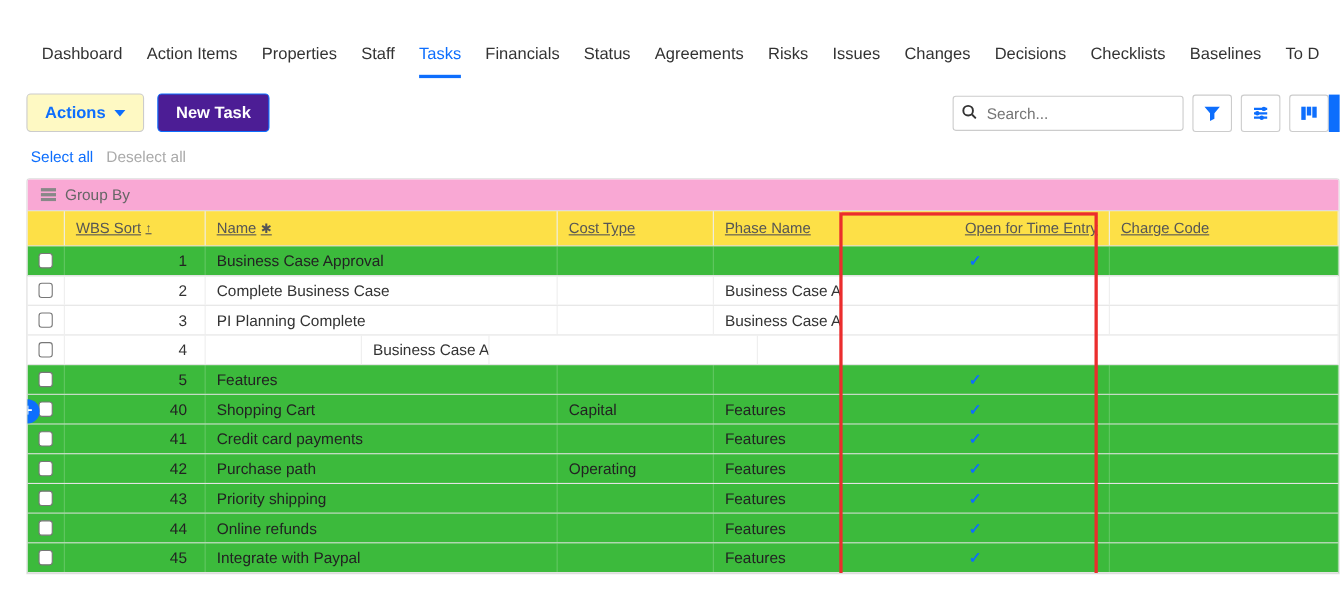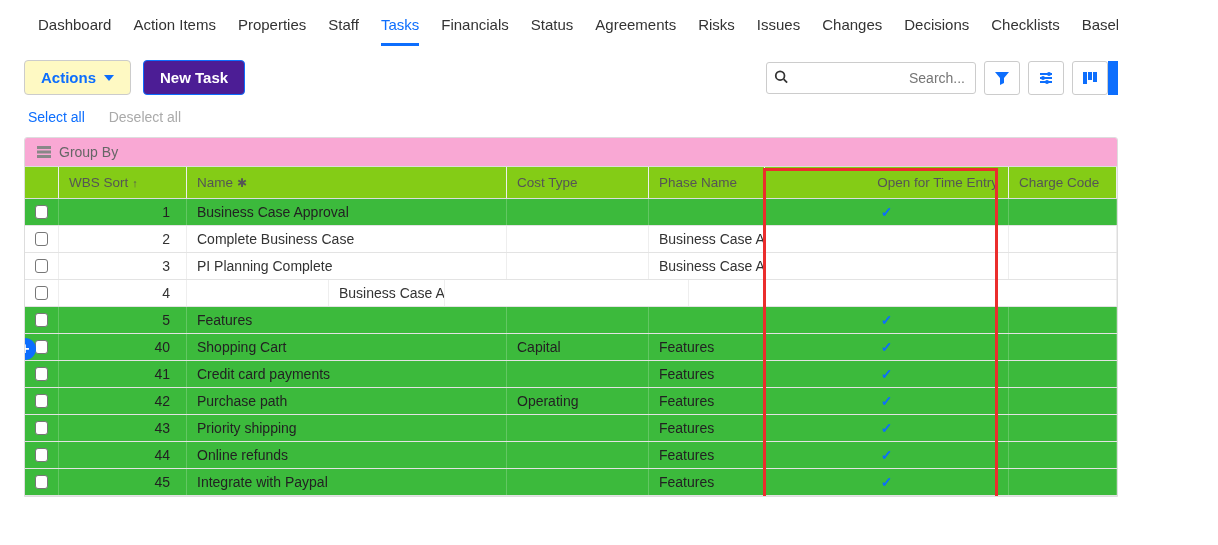--- a/index.html
+++ b/index.html
@@ -4,41 +4,41 @@
 <style>
   * { box-sizing: border-box; }
   body {
     margin: 0;
     font-family: -apple-system, BlinkMacSystemFont, "Segoe UI", Arial, sans-serif;
     font-size: 14px;
     color: #333;
     background: #fff;
     padding: 0;
   }
-  .page { width: 1118px; height: 545px; position: relative; overflow: hidden; padding-left: 24px; padding-top: 0;}
+  .page { width: 1218px; height: 545px; position: relative; overflow: hidden; padding-left: 24px; padding-top: 25px;}
   .tabs-nav { display: flex; gap: 22px; padding: 10px 14px 0 14px; font-size: 15px; color: #333; border-bottom: 0; }
   .tabs-nav .tab { padding: 6px 0 10px 0; cursor: pointer; white-space: nowrap;}
   .tabs-nav .tab.active { color: #0d6efd; border-bottom: 3px solid #0d6efd; font-weight: 500;}
   .toolbar-row { display:flex; align-items:center; padding: 14px 0px 14px 0px; }
   .btn { border:1px solid #ccc; background:#fef9c3; border-radius:4px; padding:8px 16px; font-size:15px; cursor:pointer; display:inline-flex; align-items:center; gap:8px;}
   .btn.actions { color:#0d6efd; font-weight:600; }
   .btn.primary { background:#4c1d95; color:#fff; border-color:#0d6efd; font-weight:600; margin-left:12px;}
   .caret-down { width:0; height:0; border-left:5px solid transparent; border-right:5px solid transparent; border-top:6px solid #0d6efd;}
   .spacer { flex:1; }
   .search-wrap { position:relative; }
-  .search-wrap input { width:210px; padding:7px 10px 7px 30px; border:1px solid #ccc; border-radius:3px; font-size:14px;text-align:right;}
+  .search-wrap input { width:210px; padding:7px 10px 7px 30px; border:1px solid #ccc; border-radius:3px; font-size:14px;}
   .search-wrap .icon { position:absolute; left:8px; top:50%; transform:translateY(-50%); }
   .icon-btn { border:1px solid #ccc; background:#fff; width:36px; height:34px; display:inline-flex; align-items:center; justify-content:center; border-radius:3px; margin-left:8px; cursor:pointer;}
   .blue-strip { background:#0d6efd; width:10px; height:34px; margin-left:0;}
   .select-row { padding: 0 0 12px 4px; font-size:14px; }
   .select-row .sel { color:#0d6efd; cursor:pointer;}
-  .select-row .desel { color:#aaa; margin-left:20px; cursor:default;}
+  .select-row .desel { color:#aaa; margin-left:8px; cursor:default;}
   .grid { border:1px solid #ddd; border-radius:3px 3px 0 0; overflow:hidden; position:relative;}
   .groupby-row { background:#f9a8d4; border-bottom:1px solid #ddd; padding:6px 12px; color:#666; display:flex; align-items:center; gap:8px; font-size:14px;}
-  .header-row { display:flex; background:#84cc16; border-bottom:1px solid #ddd; color:#555; font-size:13.5px;}
+  .header-row { display:flex; background:#fde047; border-bottom:1px solid #ddd; color:#555; font-size:13.5px;text-decoration:underline;}
   .header-row .hcell { padding:8px 10px; border-right:1px solid #eee; display:flex; align-items:center; gap:4px;}
   .col-check { width:34px; flex:0 0 34px; justify-content:center;}
   .col-wbs { width:128px; flex:0 0 128px; justify-content:flex-end; padding-right:16px;}
   .col-name { width:320px; flex:0 0 320px;}
   .col-cost { width:142px; flex:0 0 142px;}
   .col-phase { width:116px; flex:0 0 116px; position:relative; overflow:hidden; white-space:nowrap; text-overflow:ellipsis;}
   .col-open { width:244px; flex:0 0 244px; justify-content:flex-end;}
   .col-charge { flex:1;text-align:right;}
   .data-row { display:flex; border-bottom:1px solid #e3e3e3; height:27px; align-items:stretch;}
   .data-row.green { background:#3cba3c; color:#222;}

